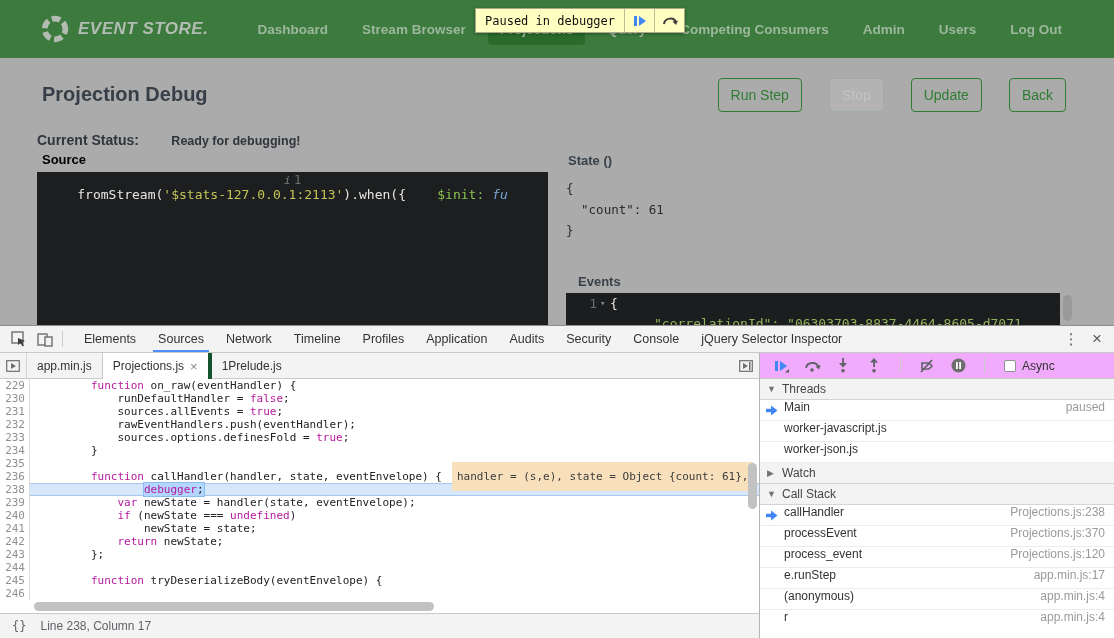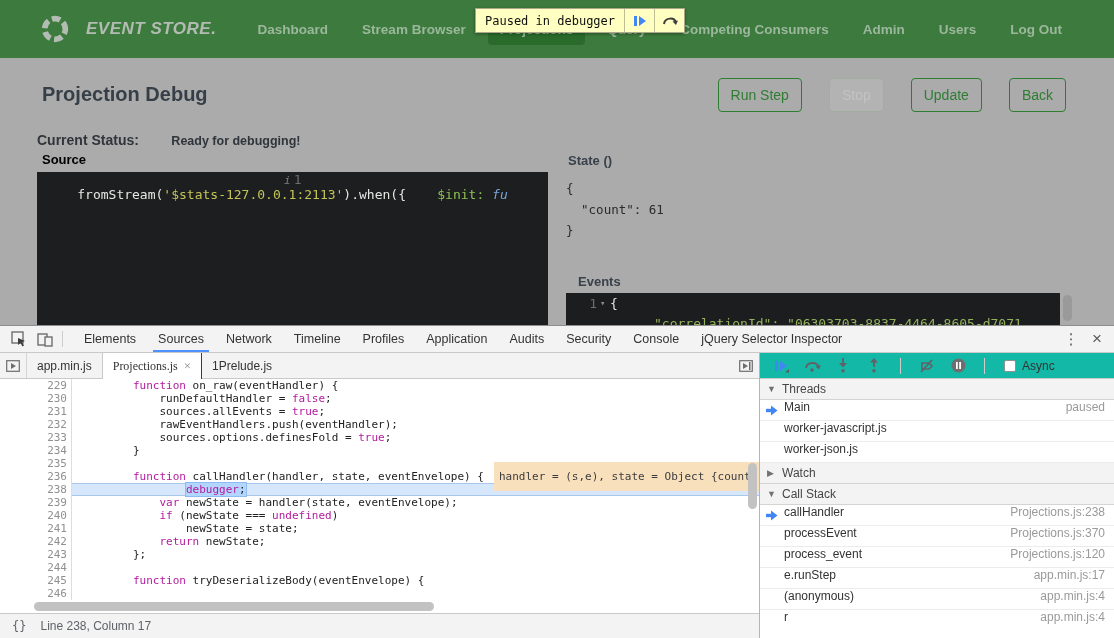--- a/index.html
+++ b/index.html
@@ -2,21 +2,21 @@
 <html><head>
 <meta charset="utf-8">
 <style>
   * { margin:0; padding:0; box-sizing:border-box; }
   html,body { width:1114px; height:638px; overflow:hidden; background:#ababab;
     font-family:"Liberation Sans", sans-serif; }
 
   
   .nav { position:absolute; left:0; top:0; width:1114px; height:58px;
     background:#3c7a3d; display:flex; align-items:center; padding:0 40px; }
-  .brand { display:flex; align-items:center; gap:16px; }
+  .brand { display:flex; align-items:center; gap:8px; }
   .brand-ring { width:30px; height:30px; }
   .brand-name { font-size:17px; font-weight:bold; font-style:italic;
     color:#b3bcb3; letter-spacing:.5px; }
   .nav-items { margin-left:auto; display:flex; align-items:center; gap:10px; }
   .nav-item { color:#9cb89c; font-size:13.5px; font-weight:bold;
     padding:8px 12px; border-radius:4px; cursor:pointer; white-space:nowrap; }
   .nav-item.active { background:#2a6b2b; }
 
   
   .paused-banner { position:absolute; left:475px; top:8px; height:25px;
@@ -95,46 +95,46 @@
   .dt-body { display:flex; height:285px; }
   .dt-left { width:760px; border-right:1px solid #b5b5b5; display:flex;
     flex-direction:column; }
   .file-tabs { height:26px; background:#f3f3f3; border-bottom:1px solid #c9c9c9;
     display:flex; align-items:stretch; }
   .nav-toggle { width:27px; display:flex; align-items:center; justify-content:center;
     border-right:1px solid #d5d5d5; cursor:pointer; }
   .file-tab { display:flex; align-items:center; gap:6px; padding:0 10px;
     font-size:12px; color:#333; cursor:pointer; }
   .file-tab.active { background:#fff; border-left:1px solid #c9c9c9;
-    border-right:1px solid #14532d; margin-bottom:-1px;font-family:Liberation Serif, serif; }
+    border-right:4px solid #14532d; margin-bottom:-1px; }
   .tab-close { color:#888; font-size:13px; cursor:pointer; }
   .file-tabs-right { margin-left:auto; display:flex; align-items:center; padding-right:6px; }
 
   .code-area { position:relative; height:234px; background:#fff; overflow:hidden;
     font-family:"DejaVu Sans Mono", monospace; font-size:11px; }
-  .code-line { display:flex; height:13px; line-height:13px;margin-left:42px; }
+  .code-line { display:flex; height:13px; line-height:13px; }
   .gutter { width:30px; flex:none; color:#909090; text-align:right;
     padding-right:4px; border-right:1px solid #ddd; background:#fff; }
   .code-text { white-space:pre; color:#222; padding-left:8px; }
   .kw { color:#b41a9e; }
   .code-line.hl { background:#d7e7fb; box-shadow:0 -1px 0 #a8c7eb inset, 0 1px 0 #a8c7eb inset; }
   .sel { background:#b3d6ff; outline:1px solid #8cbcf2; }
   .annotation { background:#f8e0bd; color:#3c3c3c; padding:8px 5px; margin-left:10px; }
   .h-scrollbar { position:absolute; left:34px; bottom:2px; width:400px; height:9px;
     background:#c2c2c2; border-radius:5px; }
   .v-scrollbar { position:absolute; right:2px; top:84px; width:9px; height:46px;
     background:#c2c2c2; border-radius:5px; }
 
   .dt-statusbar { height:25px; background:#f3f3f3; border-top:1px solid #c9c9c9;
     display:flex; align-items:center; gap:14px; padding:0 12px; color:#5f6368; }
   .pp-icon { font-family:"DejaVu Sans Mono", monospace; font-size:12px;
     color:#5f6368; cursor:pointer; }
 
   .dt-sidebar { flex:1; display:flex; flex-direction:column; background:#fff; }
-  .debug-toolbar { height:26px; background:#14b8a6; border-bottom:1px solid #c9c9c9;
+  .debug-toolbar { height:26px; background:#f0abfc; border-bottom:1px solid #c9c9c9;
     display:flex; align-items:center; gap:13px; padding:0 12px; }
   .dbg-btn { display:flex; align-items:center; justify-content:center;
     width:18px; height:18px; cursor:pointer; }
   .async-wrap { display:flex; align-items:center; gap:6px; margin-left:2px; }
   .async-box { width:12px; height:12px; border:1px solid #919191; border-radius:2px;
     background:#fff; cursor:pointer; }
   .section-header { height:21px; background:#f3f3f3; border-bottom:1px solid #d4d4d4;
     display:flex; align-items:center; gap:6px; padding-left:7px; color:#454545;
     font-size:12px; cursor:pointer; }
   .tri { font-size:9px; color:#727272; width:9px; }

